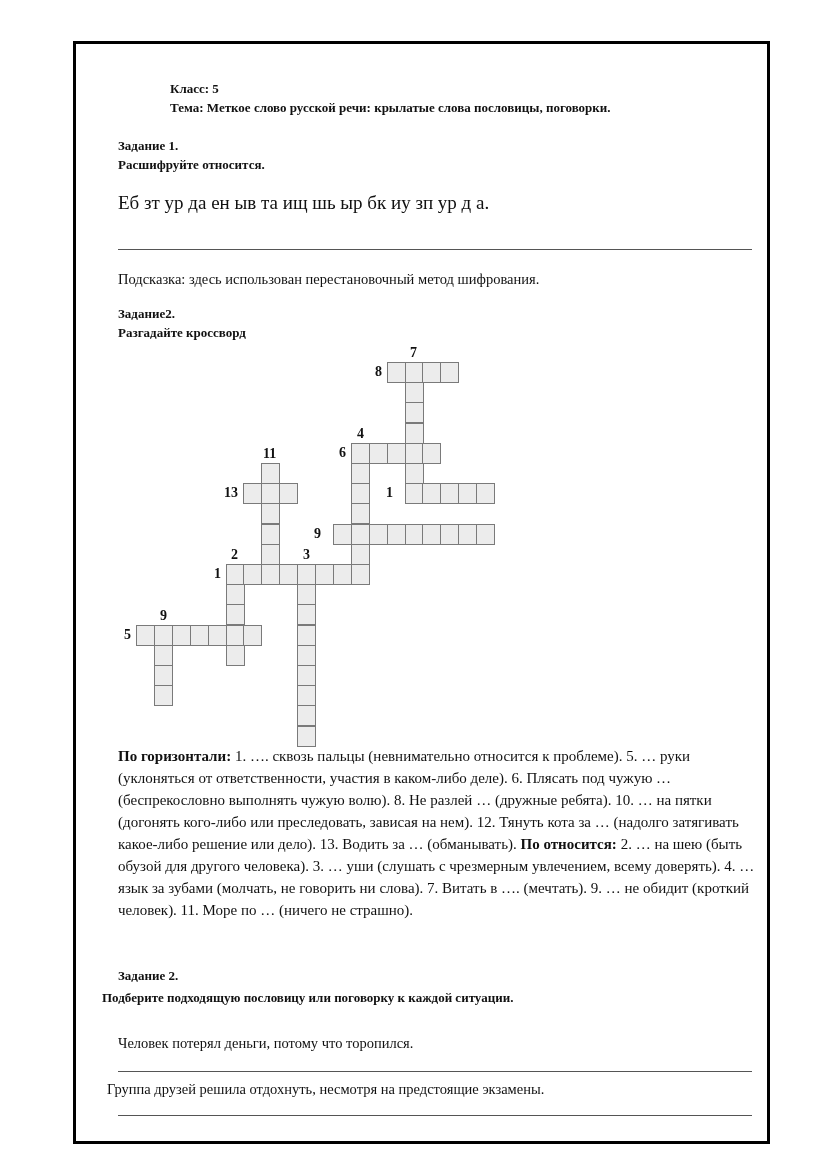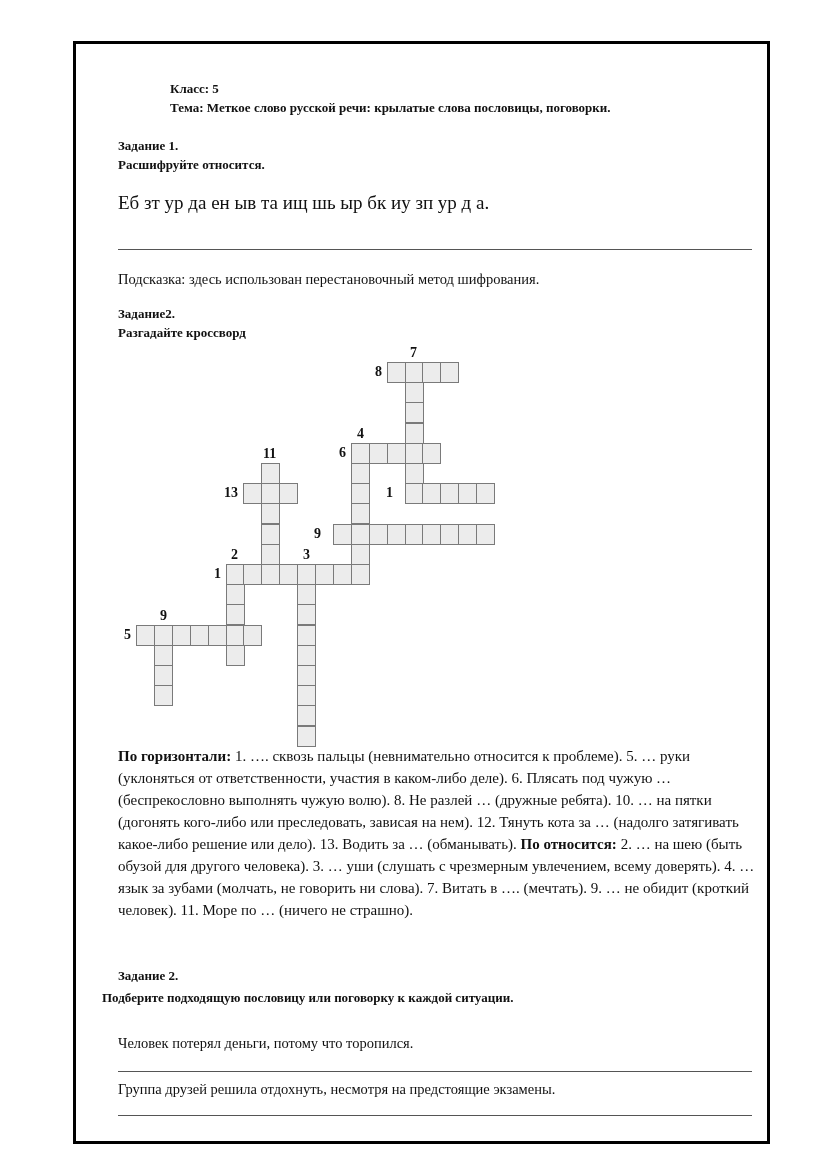--- a/index.html
+++ b/index.html
@@ -123,14 +123,14 @@
 <div class="clues">
   <span class="head">По горизонтали:</span><span> 1.  …. сквозь пальцы (невнимательно относится к проблеме). 5. … руки (уклоняться от ответственности, участия в каком-либо деле). 6. Плясать под чужую … (беспрекословно выполнять чужую волю). 8. Не разлей … (дружные ребята). 10. … на пятки (догонять кого-либо или преследовать, зависая на нем). 12. Тянуть кота за … (надолго затягивать какое-либо решение или дело). 13. Водить за … (обманывать).</span>
   <span class="head">По относится:</span><span> 2. … на шею (быть обузой для другого человека). 3. … уши (слушать с чрезмерным увлечением, всему доверять). 4. … язык за зубами (молчать, не говорить ни слова). 7.  Витать в …. (мечтать). 9. … не обидит (кроткий человек). 11. Море по … (ничего не страшно).</span>
 </div>
 
 <div class="abs b t15" style="left:118px; top:967px;">Задание 2.</div>
 <div class="abs b t15" style="left:102px; top:989px;">Подберите подходящую пословицу или поговорку к каждой ситуации.</div>
 
 <div class="abs t14" style="left:118px; top:1034px;text-align:center;">Человек потерял деньги, потому что торопился.</div>
 <div class="rule" style="left:118px; top:1071px; width:634px;"></div>
-<div class="abs t14" style="left:118px; top:1080px;">Группа друзей решила отдохнуть, несмотря на предстоящие экзамены.</div>
+<div class="abs t14" style="left:107px; top:1080px;">Группа друзей решила отдохнуть, несмотря на предстоящие экзамены.</div>
 <div class="rule" style="left:118px; top:1115px; width:634px;"></div>
 
 </body></html>

